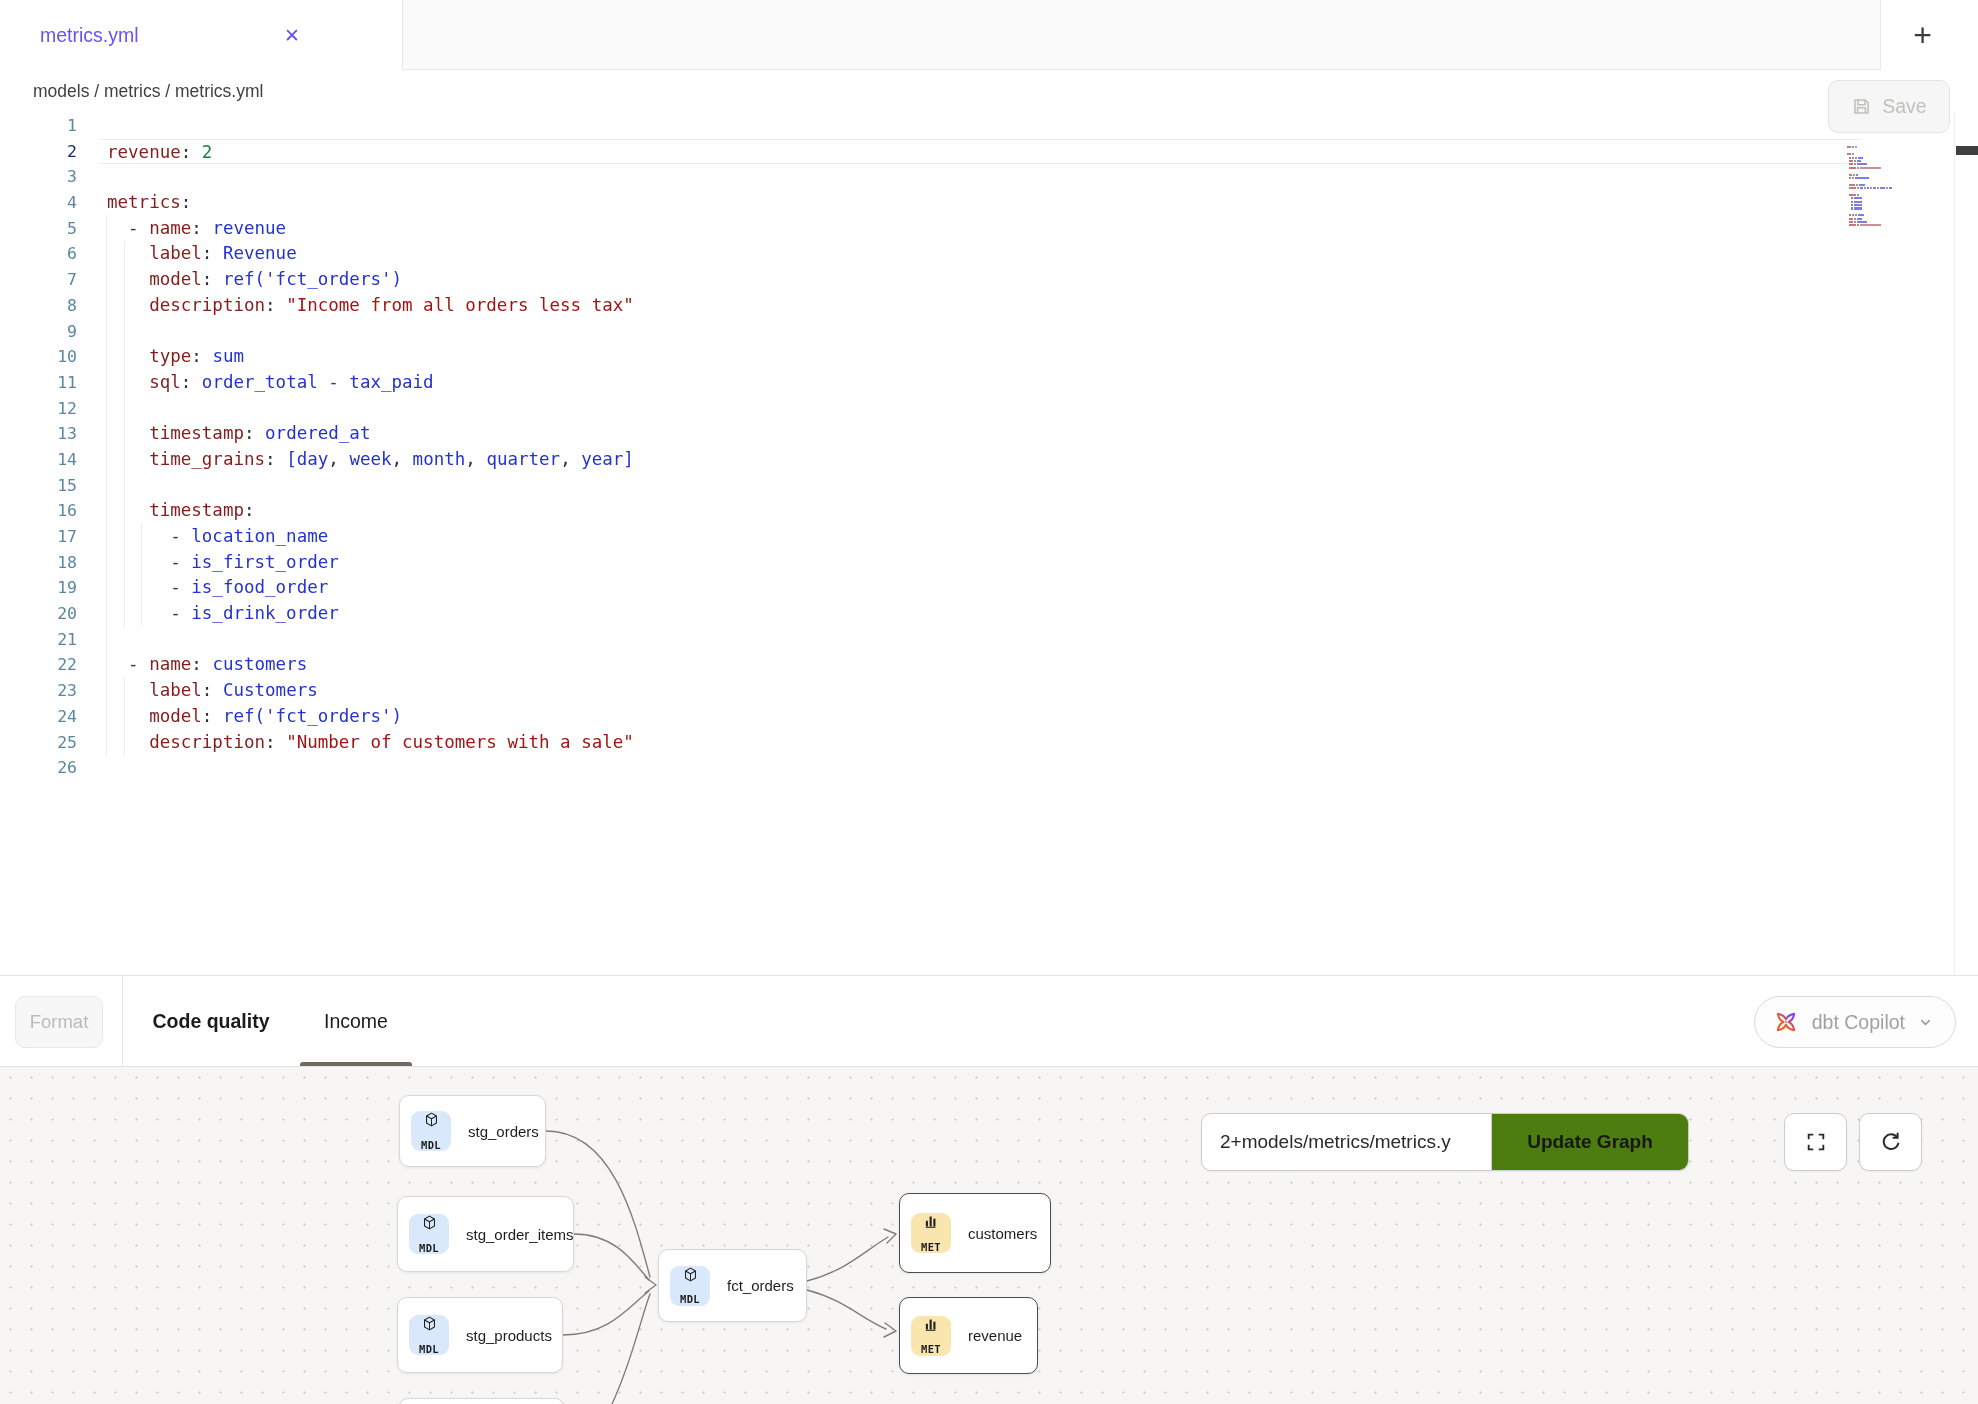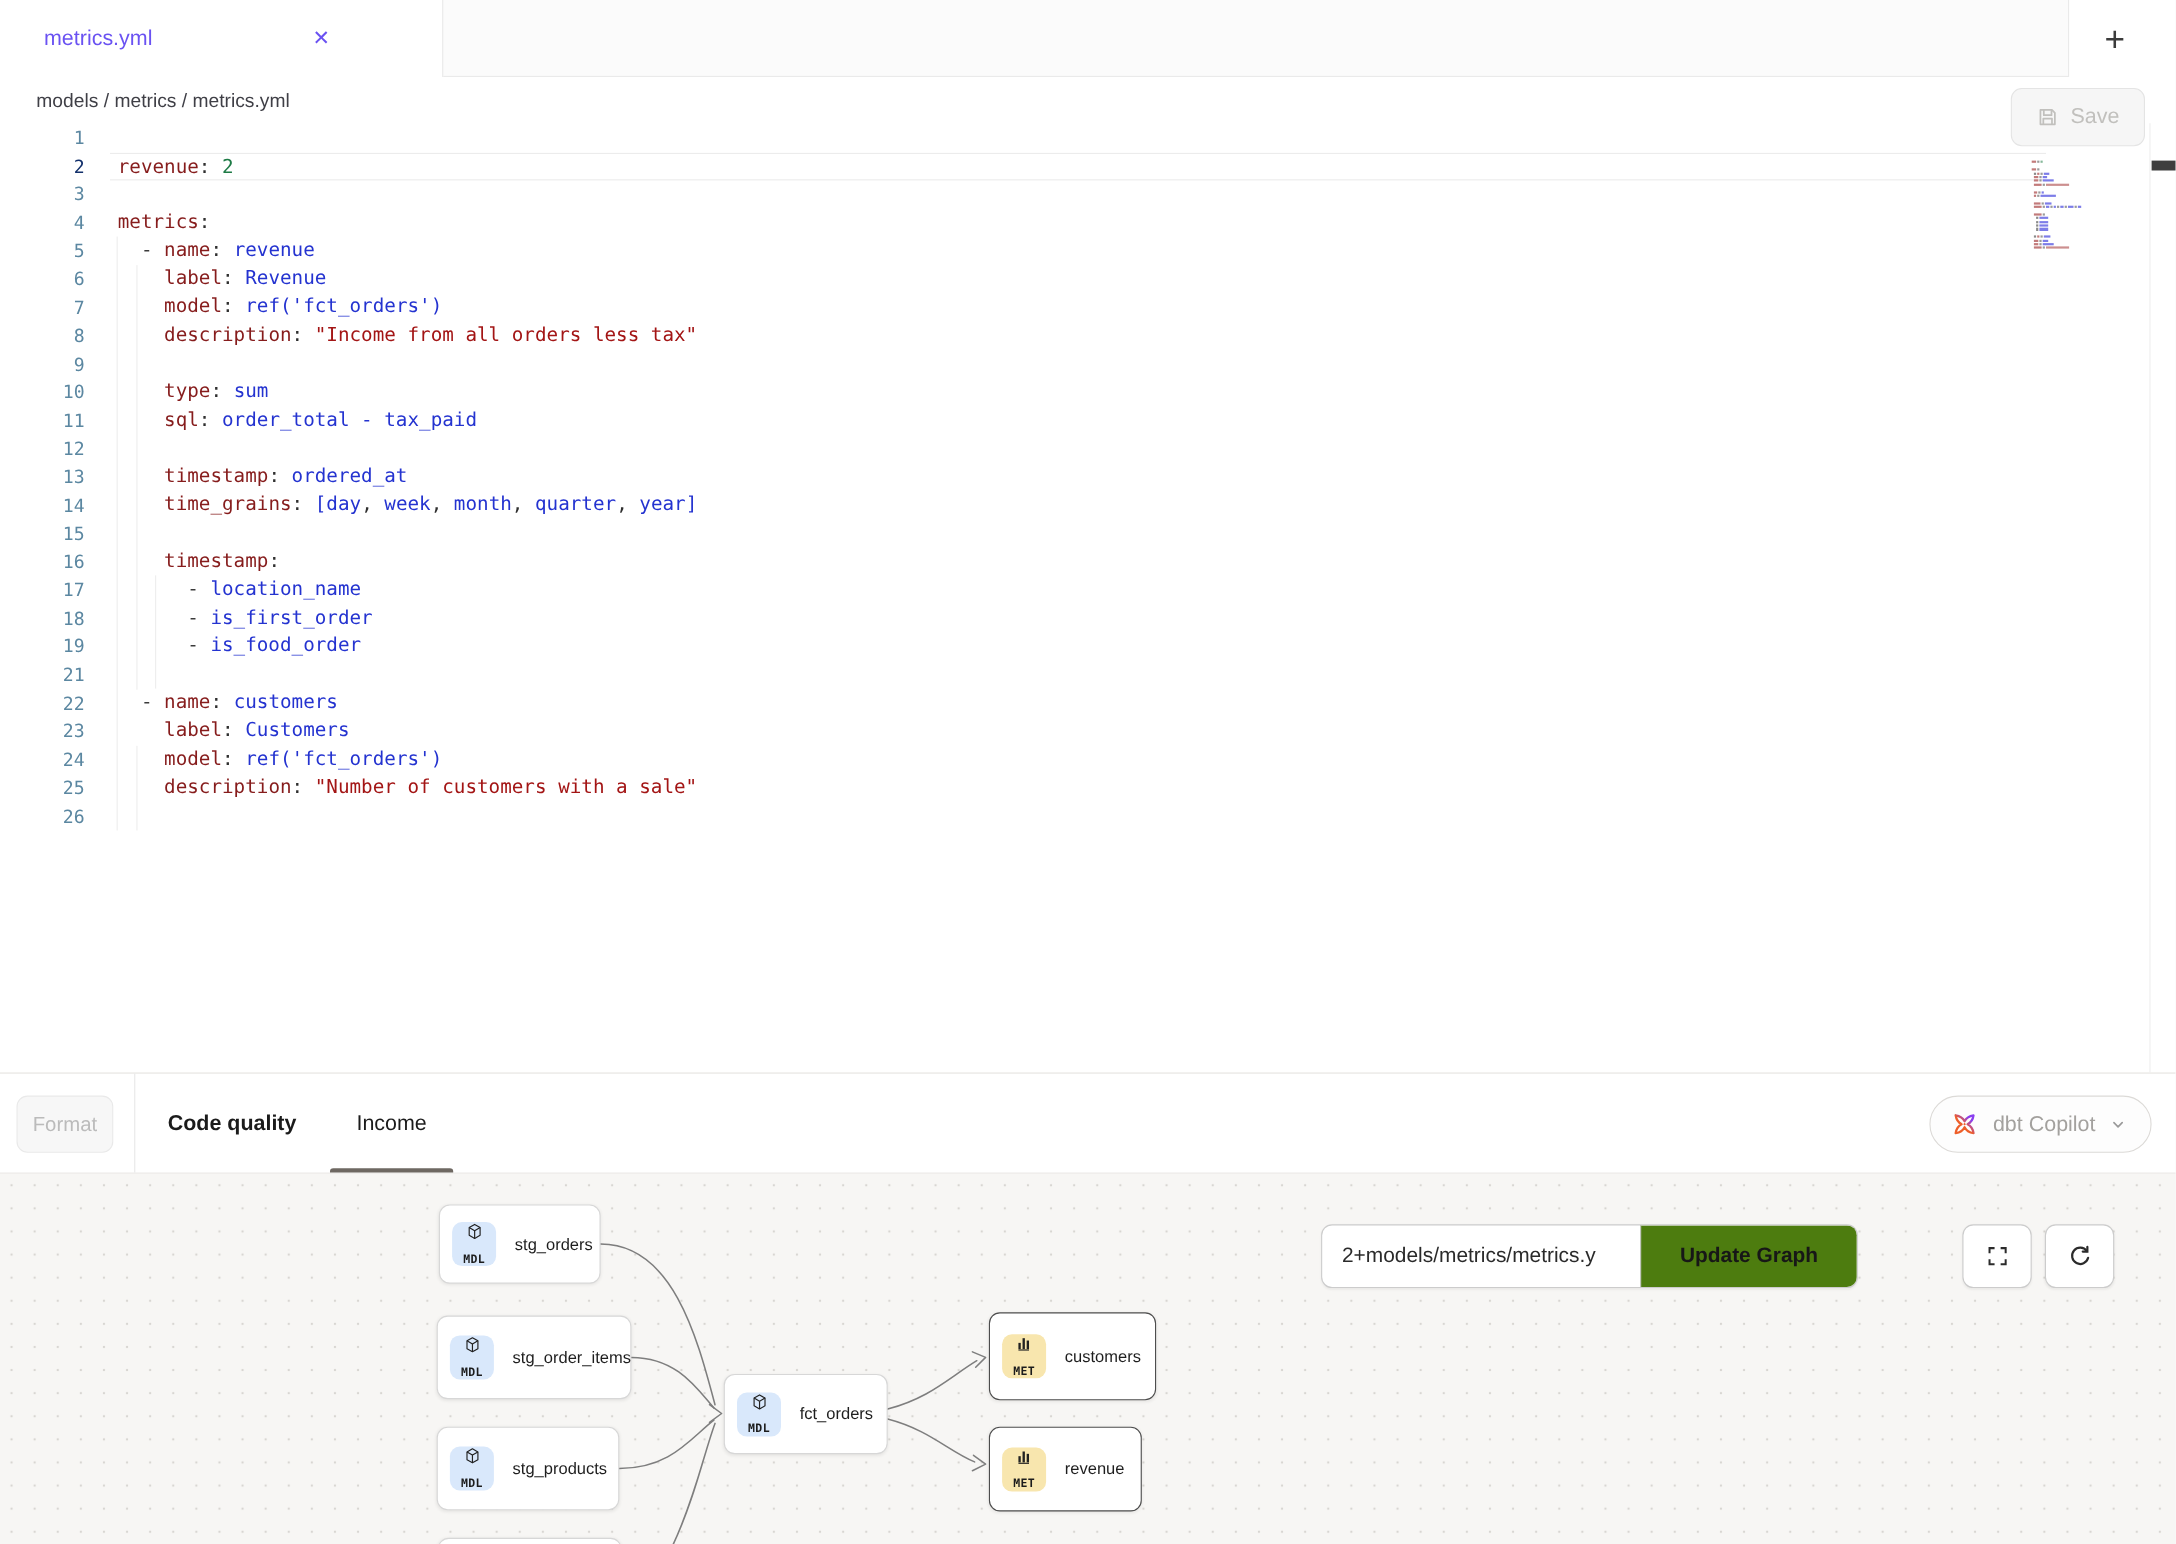--- a/index.html
+++ b/index.html
@@ -195,20 +195,24 @@
           <span class="gutter">17</span>
           <span class="code"><span class="tk-ws">      </span><span class="tk-dash">- </span><span class="tk-val">location_name</span></span>
         </div>
         <div class="line">
           <span class="gutter">18</span>
           <span class="code"><span class="tk-ws">      </span><span class="tk-dash">- </span><span class="tk-val">is_first_order</span></span>
         </div>
         <div class="line">
           <span class="gutter">19</span>
           <span class="code"><span class="tk-ws">      </span><span class="tk-dash">- </span><span class="tk-val">is_food_order</span></span>
+        </div>
+        <div class="line">
+          <span class="gutter">20</span>
+          <span class="code"><span class="tk-ws">      </span><span class="tk-dash">- </span><span class="tk-val">is_drink_order</span></span>
         </div>
         <div class="line">
           <span class="gutter">21</span>
           <span class="code"></span>
         </div>
         <div class="line">
           <span class="gutter">22</span>
           <span class="code"><span class="tk-ws">  </span><span class="tk-dash">- </span><span class="tk-key">name</span><span class="tk-pun">: </span><span class="tk-val">customers</span></span>
         </div>
         <div class="line">

